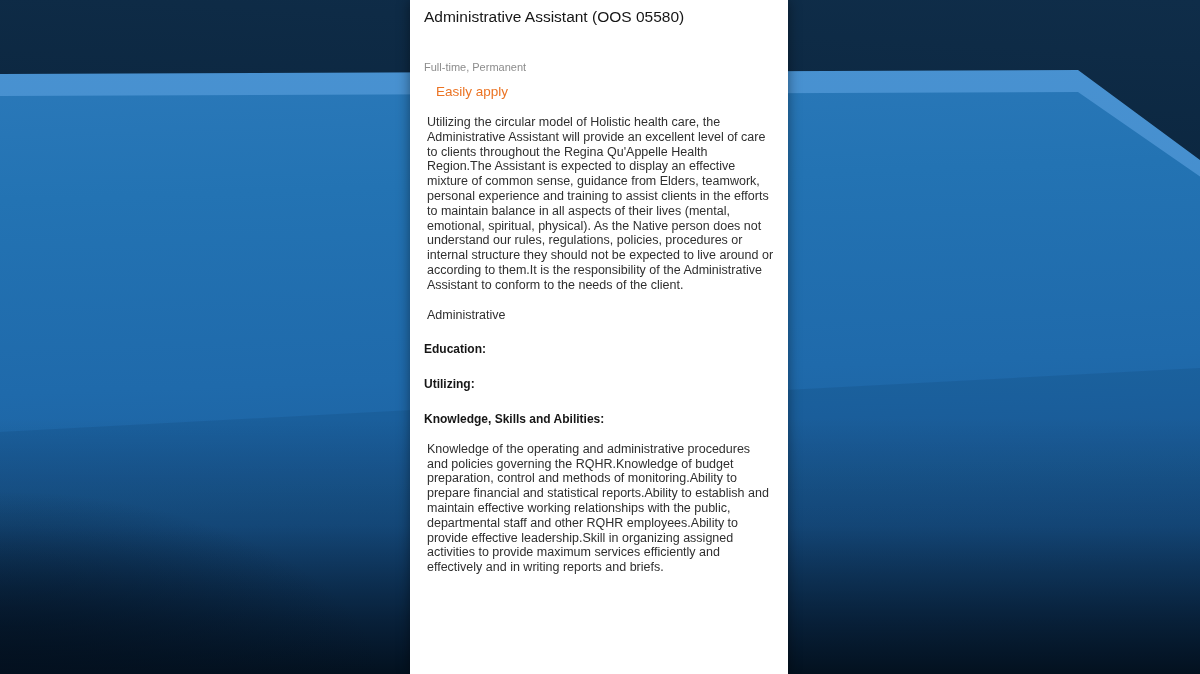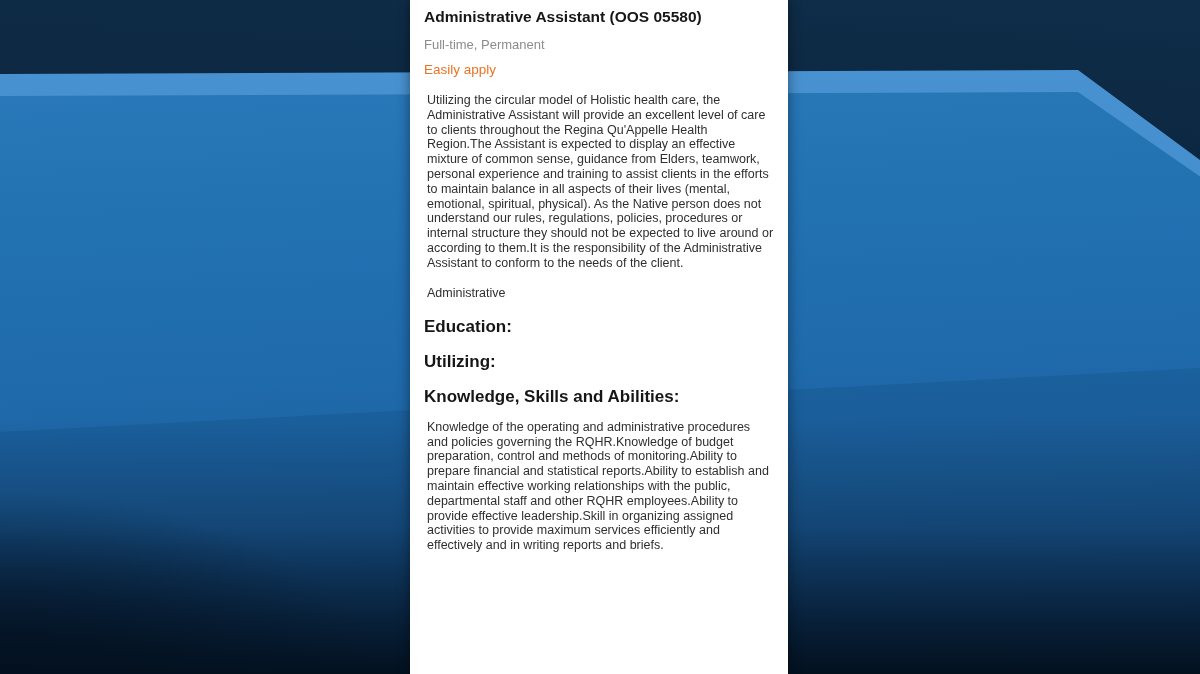--- a/index.html
+++ b/index.html
@@ -59,51 +59,52 @@
     background: #ffffff;
     box-shadow: 0 0 12px rgba(0, 0, 0, 0.45);
     box-sizing: border-box;
     padding: 7px 14px 0 14px;
     overflow: hidden;
   }
   .card h1 {
     margin: 0;
     font-size: 15.5px;
     line-height: 20px;
-    font-weight: bold;
+    font-weight: normal;
     color: #161616;
   }
   .company-location {
     margin-top: 5px;
     font-size: 13.5px;
     line-height: 17px;
     color: #2d2d2d;
   }
   .job-type {
-    margin-top: 10px;
-    font-size: 13px;
+    margin-top: 32px;
+    font-size: 11px;
     line-height: 16px;
     color: #8c8c8c;
   }
   .easily-apply {
     margin-top: 9px;
     font-size: 13.5px;
     line-height: 16px;
     color: #eb7323;
     cursor: pointer;
+    margin-left: 12px;
   }
   .body-text {
     margin: 15px 0 0 3px;
     font-size: 12.5px;
     line-height: 14.8px;
     color: #2f2f2f;
   }
   .section-heading {
     margin: 20px 0 0 0;
-    font-size: 17px;
+    font-size: 12px;
     line-height: 14.8px;
     font-weight: bold;
     color: #161616;
   }
 </style>
 </head>
 <body>
 
 <div class="bg-layer bg-base"></div>
 <div class="bg-layer bg-mid-band"></div>

